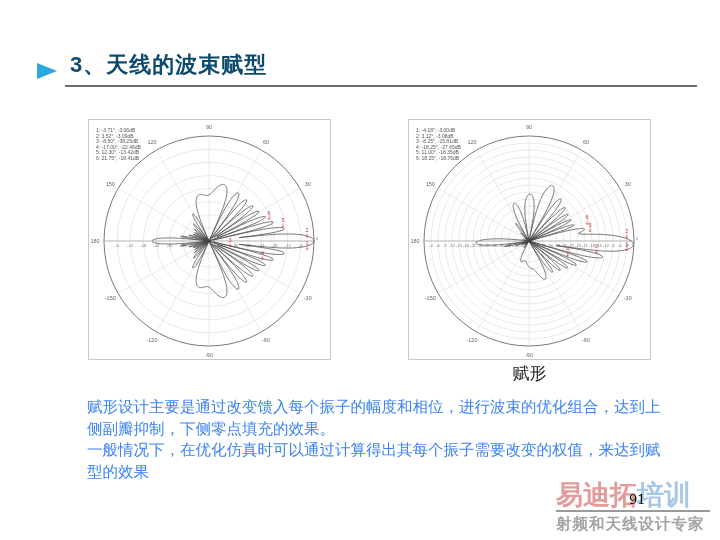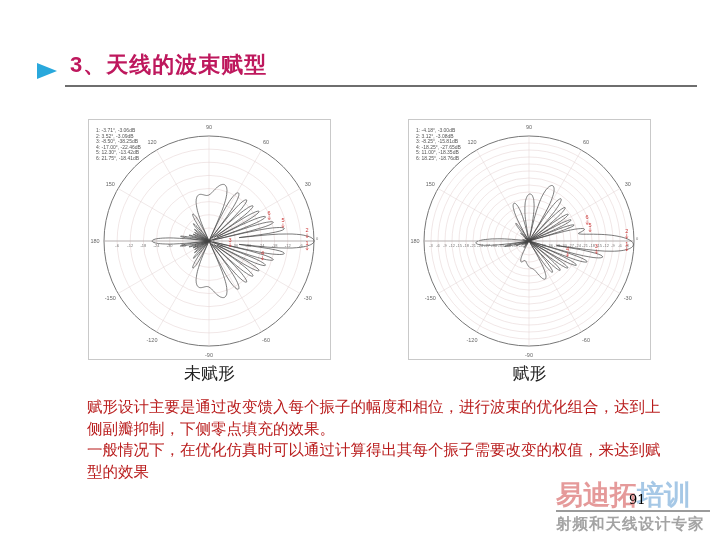--- a/index.html
+++ b/index.html
@@ -3,34 +3,34 @@
 <meta charset="utf-8">
 <style>
   html,body{margin:0;padding:0;}
   body{font-family:"Liberation Sans",sans-serif;}
   .slide{position:relative;width:720px;height:540px;background:#ffffff;overflow:hidden;}
 
   .bullet{position:absolute;left:37px;top:63px;width:0;height:0;
     border-top:8px solid transparent;border-bottom:8px solid transparent;
     border-left:20px solid #29a8dc;}
   .title{position:absolute;left:70px;top:50px;margin:0;font-size:22px;font-weight:bold;
-    color:#be185d;letter-spacing:1px;white-space:nowrap;}
+    color:#0c4a6e;letter-spacing:1px;white-space:nowrap;}
   .title-rule{position:absolute;left:65px;top:85px;width:632px;height:2px;background:#6e6e6e;}
 
   .fig{position:absolute;top:119px;width:243px;height:241px;background:#fff;border:1px solid #c9c9c9;box-sizing:border-box;}
   .fig-left{left:88px;}
   .fig-right{left:408px;}
   .fig svg{display:block;width:241px;height:239px;}
 
   .caption{position:absolute;top:362px;width:243px;text-align:center;font-size:17px;color:#222;}
   .caption-left{left:88px;}
   .caption-right{left:408px;text-align:center;}
 
   .body-text{position:absolute;left:87px;top:396px;width:600px;font-size:15.5px;
-    line-height:21.5px;color:#b91c1c;white-space:pre-line;}
+    line-height:21.5px;color:#3b82f6;white-space:pre-line;}
 
   .watermark{position:absolute;left:556px;top:481px;width:160px;}
   .wm-logo{font-size:27px;font-weight:bold;line-height:28px;letter-spacing:0px;white-space:nowrap;}
   .wm-red{color:#e59a9a;}
   .wm-blue{color:#a6c8e6;}
   .wm-rule{width:154px;height:2px;background:#9a9a9a;margin-top:1px;}
   .wm-tagline{font-size:15.5px;font-weight:bold;color:#a3a3a3;letter-spacing:1px;margin-top:2px;white-space:nowrap;}
 
   .page-number{position:absolute;left:629px;top:492px;font-family:"DejaVu Serif",serif;
     font-size:13px;color:#000;z-index:5;}
@@ -199,21 +199,20 @@
         <path d="M187.40515595628773 129.27328248381923L187.40515595628773 133.27328248381923M186.20515595628774 131.57328248381924L187.40515595628773 133.57328248381924L188.60515595628772 131.57328248381924" fill="none" stroke="#cc3333" stroke-width="0.5"></path>
         <text x="158.446986292406" y="131.17791476581712" text-anchor="middle" font-size="5.5" fill="#cc3333">4</text>
         <path d="M158.446986292406 132.17791476581712L158.446986292406 136.17791476581712M157.246986292406 134.47791476581713L158.446986292406 136.47791476581713L159.64698629240598 134.47791476581713" fill="none" stroke="#cc3333" stroke-width="0.5"></path>
         <text x="181.04085035738723" y="106.63486063750186" text-anchor="middle" font-size="5.5" fill="#cc3333">5</text>
         <path d="M181.04085035738723 107.63486063750186L181.04085035738723 111.63486063750186M179.84085035738724 109.93486063750186L181.04085035738723 111.93486063750186L182.24085035738722 109.93486063750186" fill="none" stroke="#cc3333" stroke-width="0.5"></path>
         <text x="178.14691183358693" y="99.32602400835496" text-anchor="middle" font-size="5.5" fill="#cc3333">6</text>
         <path d="M178.14691183358693 100.32602400835496L178.14691183358693 104.32602400835496M176.94691183358694 102.62602400835496L178.14691183358693 104.62602400835496L179.34691183358692 102.62602400835496" fill="none" stroke="#cc3333" stroke-width="0.5"></path>
       </svg>
   </figure>
 
-  <div class="caption caption-left">未赋形</div>
   <div class="caption caption-right">赋形</div>
 
   <div class="body-text">赋形设计主要是通过改变馈入每个振子的幅度和相位，进行波束的优化组合，达到上
 侧副瓣抑制，下侧零点填充的效果。
 一般情况下，在优化仿真时可以通过计算得出其每个振子需要改变的权值，来达到赋
 型的效果</div>
 
   <div class="watermark">
     <div class="wm-logo">
       <span class="wm-red" style="color: rgb(229, 154, 154);">易迪拓</span><span class="wm-blue" style="color: rgb(166, 200, 230);">培训</span>

